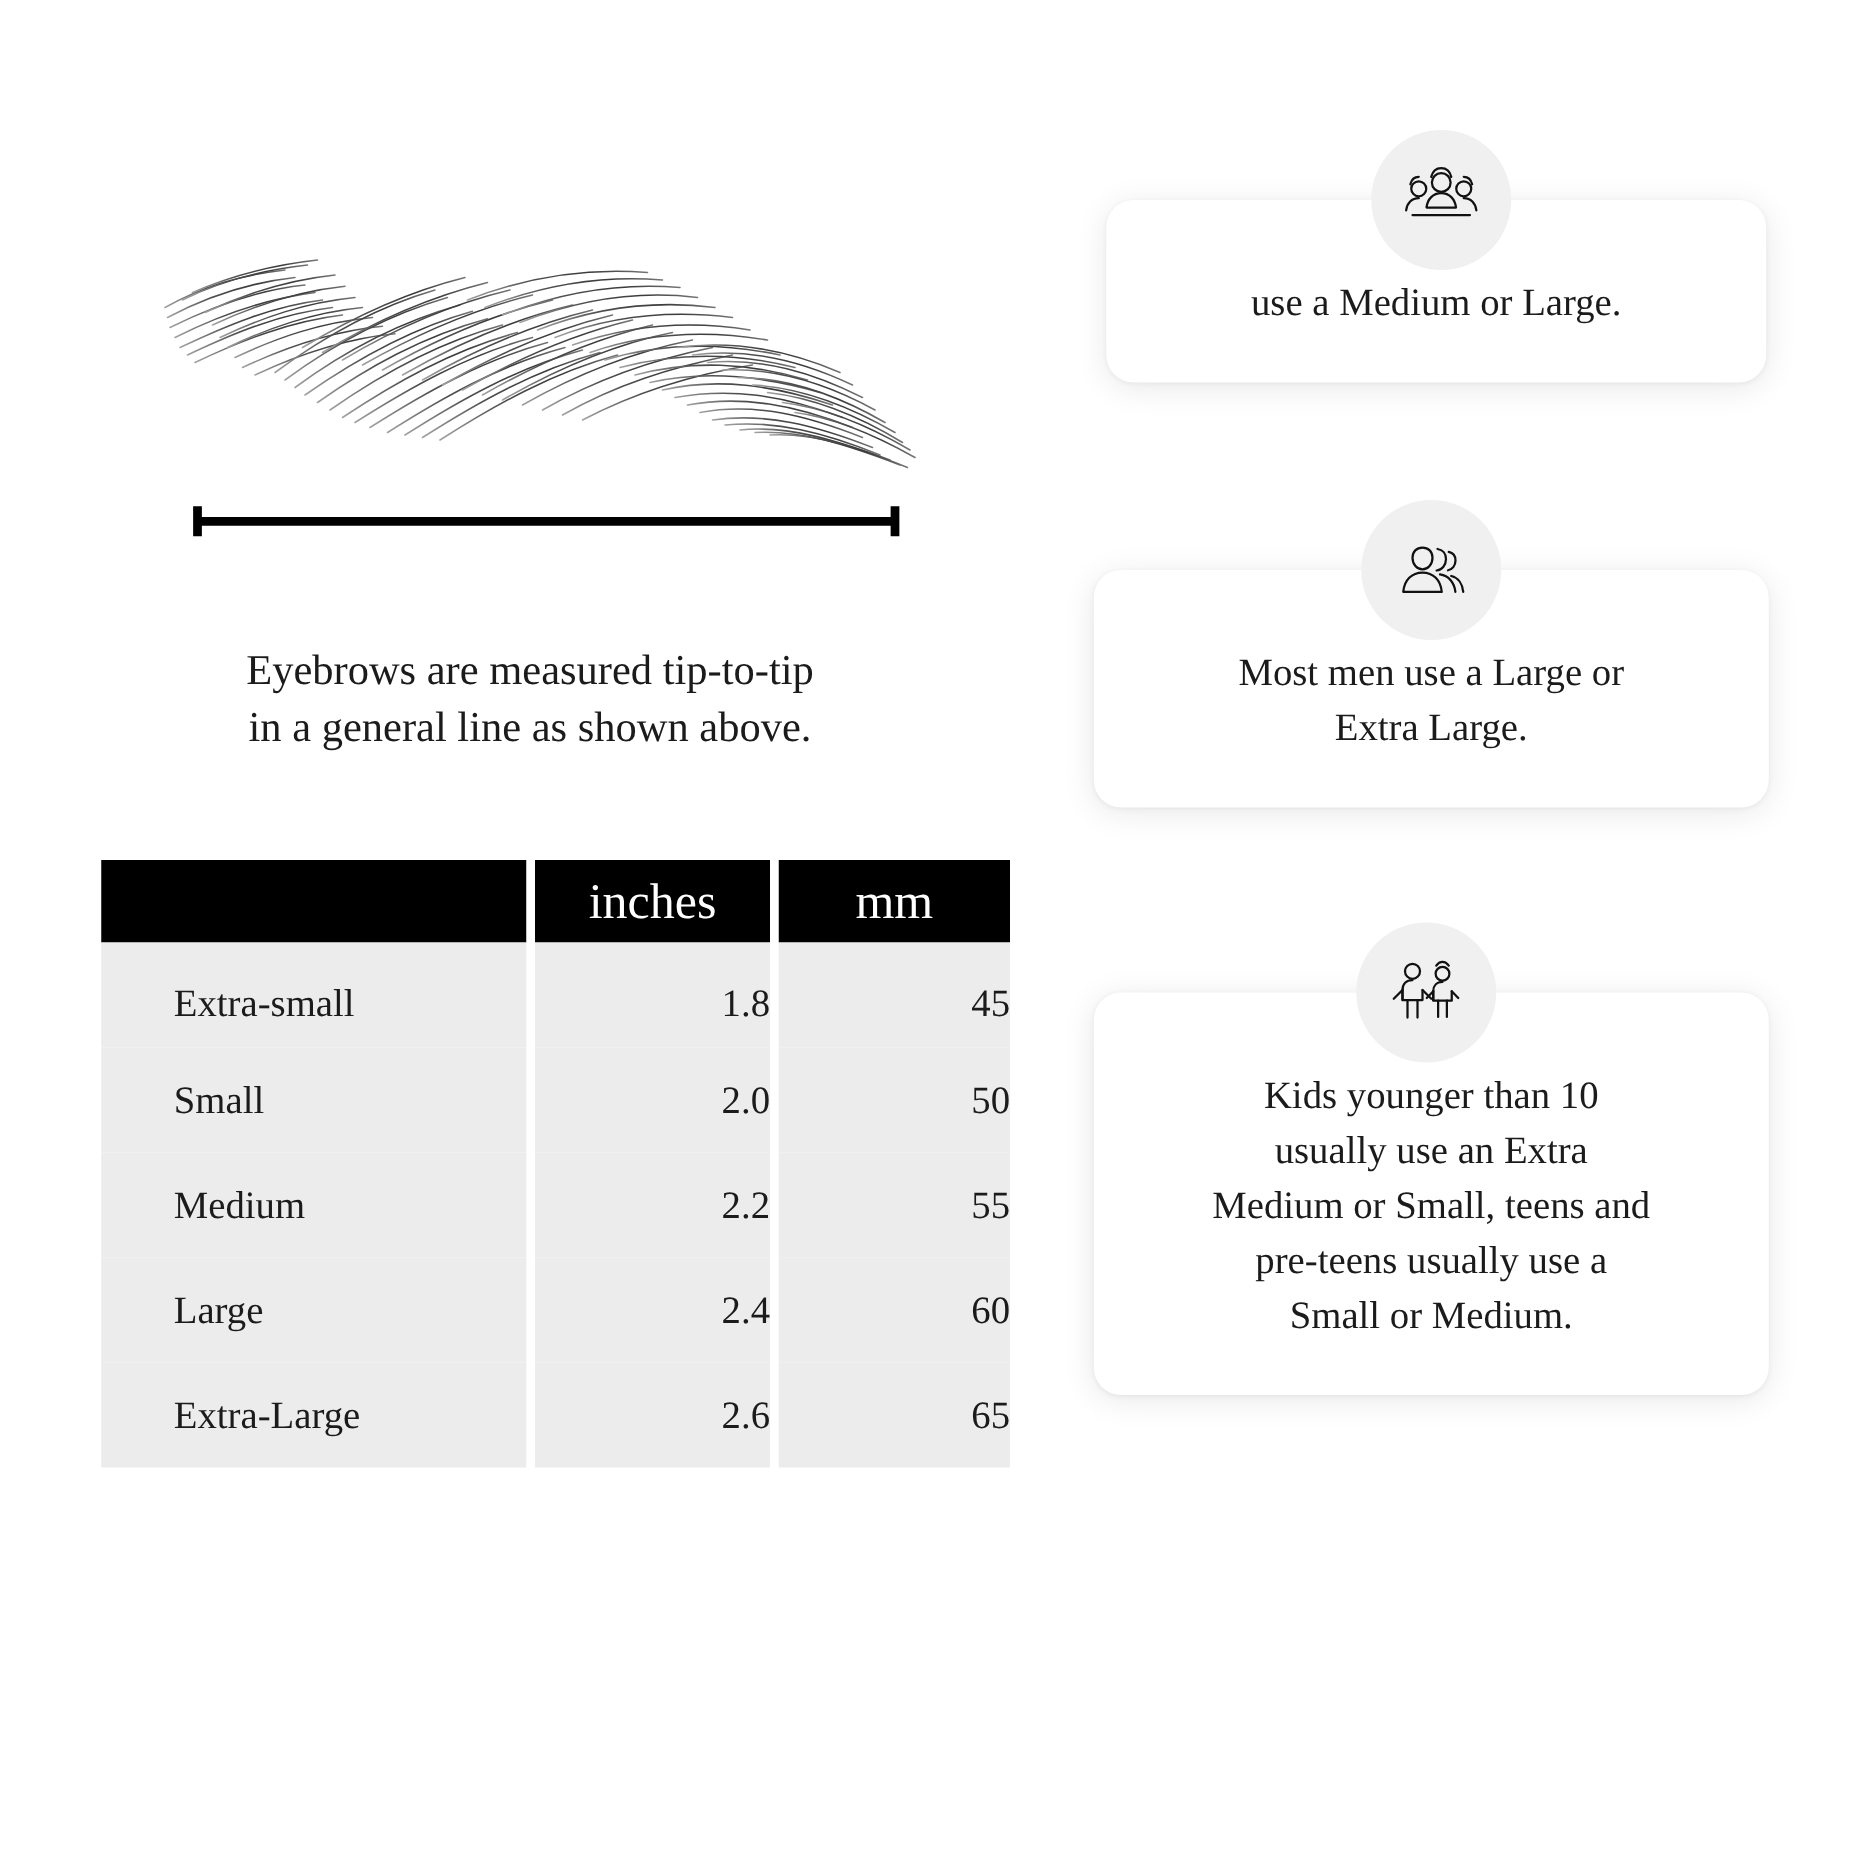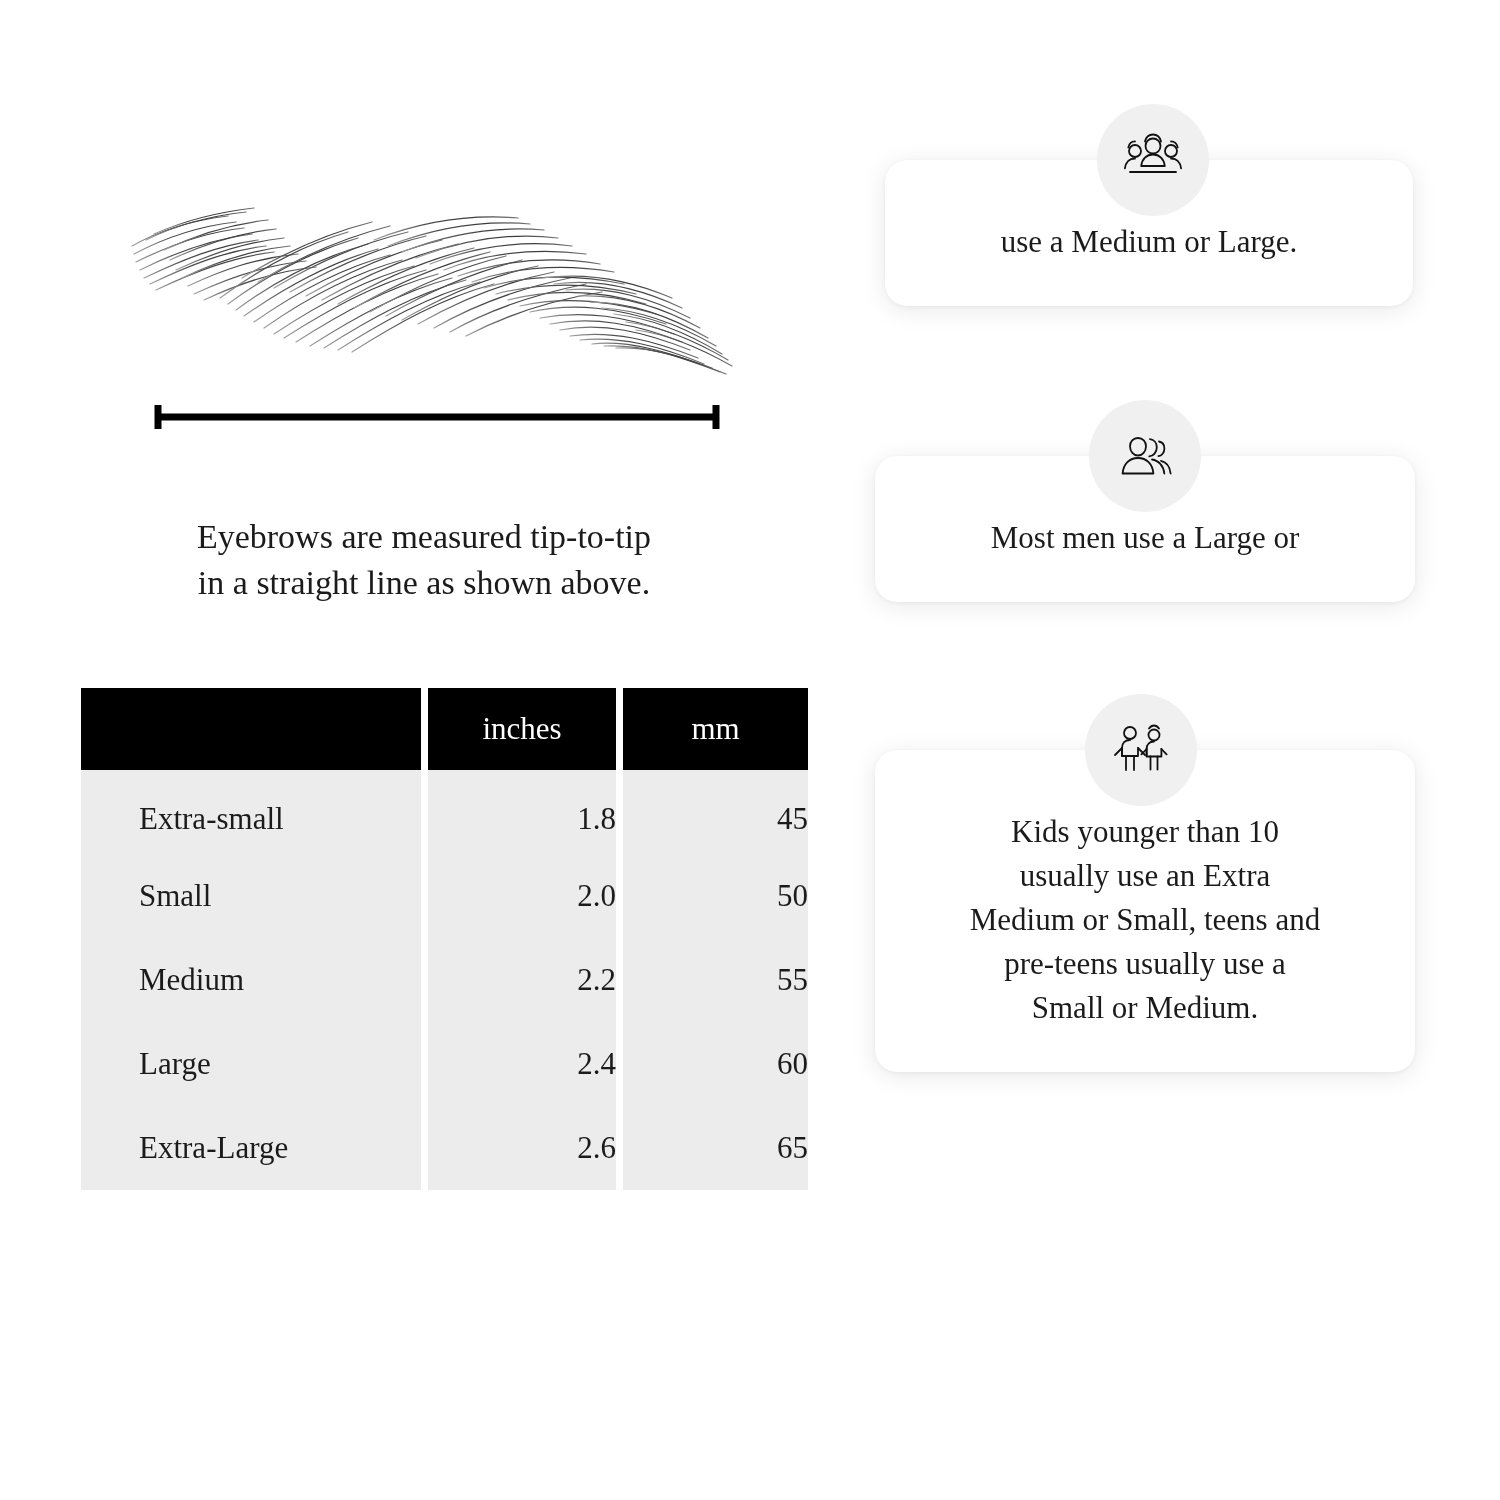--- a/index.html
+++ b/index.html
@@ -56,22 +56,22 @@
     margin-top: 82px;
     width: 720px;
     border-collapse: separate;
     border-spacing: 7px 0;
     table-layout: fixed;
   }
   .size-table th {
     background: #000000;
     color: #ffffff;
     font-weight: normal;
-    font-size: 31px;
-    height: 82px;
+    font-size: 40px;
+    height: 66px;
     vertical-align: middle;
     text-align: center;
   }
   .size-table th.blank { background: #000000; }
   .size-table td {
     background: #ececec;
     font-size: 31px;
     height: 84px;
     vertical-align: middle;
   }
@@ -236,21 +236,21 @@
     <div class="measure-line">
       <svg width="570" height="26" viewBox="0 0 570 26" aria-hidden="true">
         <line x1="6" y1="13" x2="564" y2="13" stroke="#000" stroke-width="7"></line>
         <line x1="6" y1="1" x2="6" y2="25" stroke="#000" stroke-width="7"></line>
         <line x1="564" y1="1" x2="564" y2="25" stroke="#000" stroke-width="7"></line>
       </svg>
     </div>
 
     <div class="caption">
       <div>Eyebrows are measured tip-to-tip</div>
-      <div>in a straight line as shown above.</div>
+      <div>in a general line as shown above.</div>
     </div>
 
     <table class="size-table">
       <colgroup>
         <col class="col-name">
           <col class="col-in">
           <col class="col-mm">
       </colgroup>
       <thead>
         <tr>
@@ -314,20 +314,21 @@
         <svg width="66" height="56" viewBox="0 0 66 56" fill="none" stroke="#111" stroke-width="1.8" stroke-linecap="round" stroke-linejoin="round" aria-hidden="true">
           <path d="M26 10c-4.8 0-8 3.4-8 8.2 0 5.2 3.6 9.3 8 9.3s8-4.1 8-9.3C34 13.4 30.8 10 26 10z"></path>
           <path d="M26 30c-8.6 0-14.6 6-15.4 15.5h30.8C40.6 36 34.6 30 26 30z"></path>
           <path d="M38 11.2c4.1.5 6.8 3.7 6.8 8 0 5-3.4 8.9-7.5 9.2"></path>
           <path d="M40 31.5c7 1 11.6 6.7 12.3 14"></path>
           <path d="M47 13.5c3.3.7 5.4 3.3 5.4 6.9 0 4.2-2.7 7.4-6 7.8"></path>
           <path d="M49 32.8c5.6 1.3 9 6.3 9.6 12.7"></path>
         </svg>
       </div>
       <div>Most men use a Large or</div>
+      <div>Extra Large.</div>
     </div>
 
     <div class="card card-3">
       <div class="icon-badge">
         <svg width="62" height="60" viewBox="0 0 62 60" fill="none" stroke="#111" stroke-width="1.8" stroke-linecap="round" stroke-linejoin="round" aria-hidden="true">
           <circle cx="20" cy="13" r="6"></circle>
           <path d="M20 20c-5 0-8 3.2-8 8v8"></path>
           <path d="M12 28l-7 7"></path>
           <path d="M28 28l7 7"></path>
           <path d="M16 36v14"></path>

